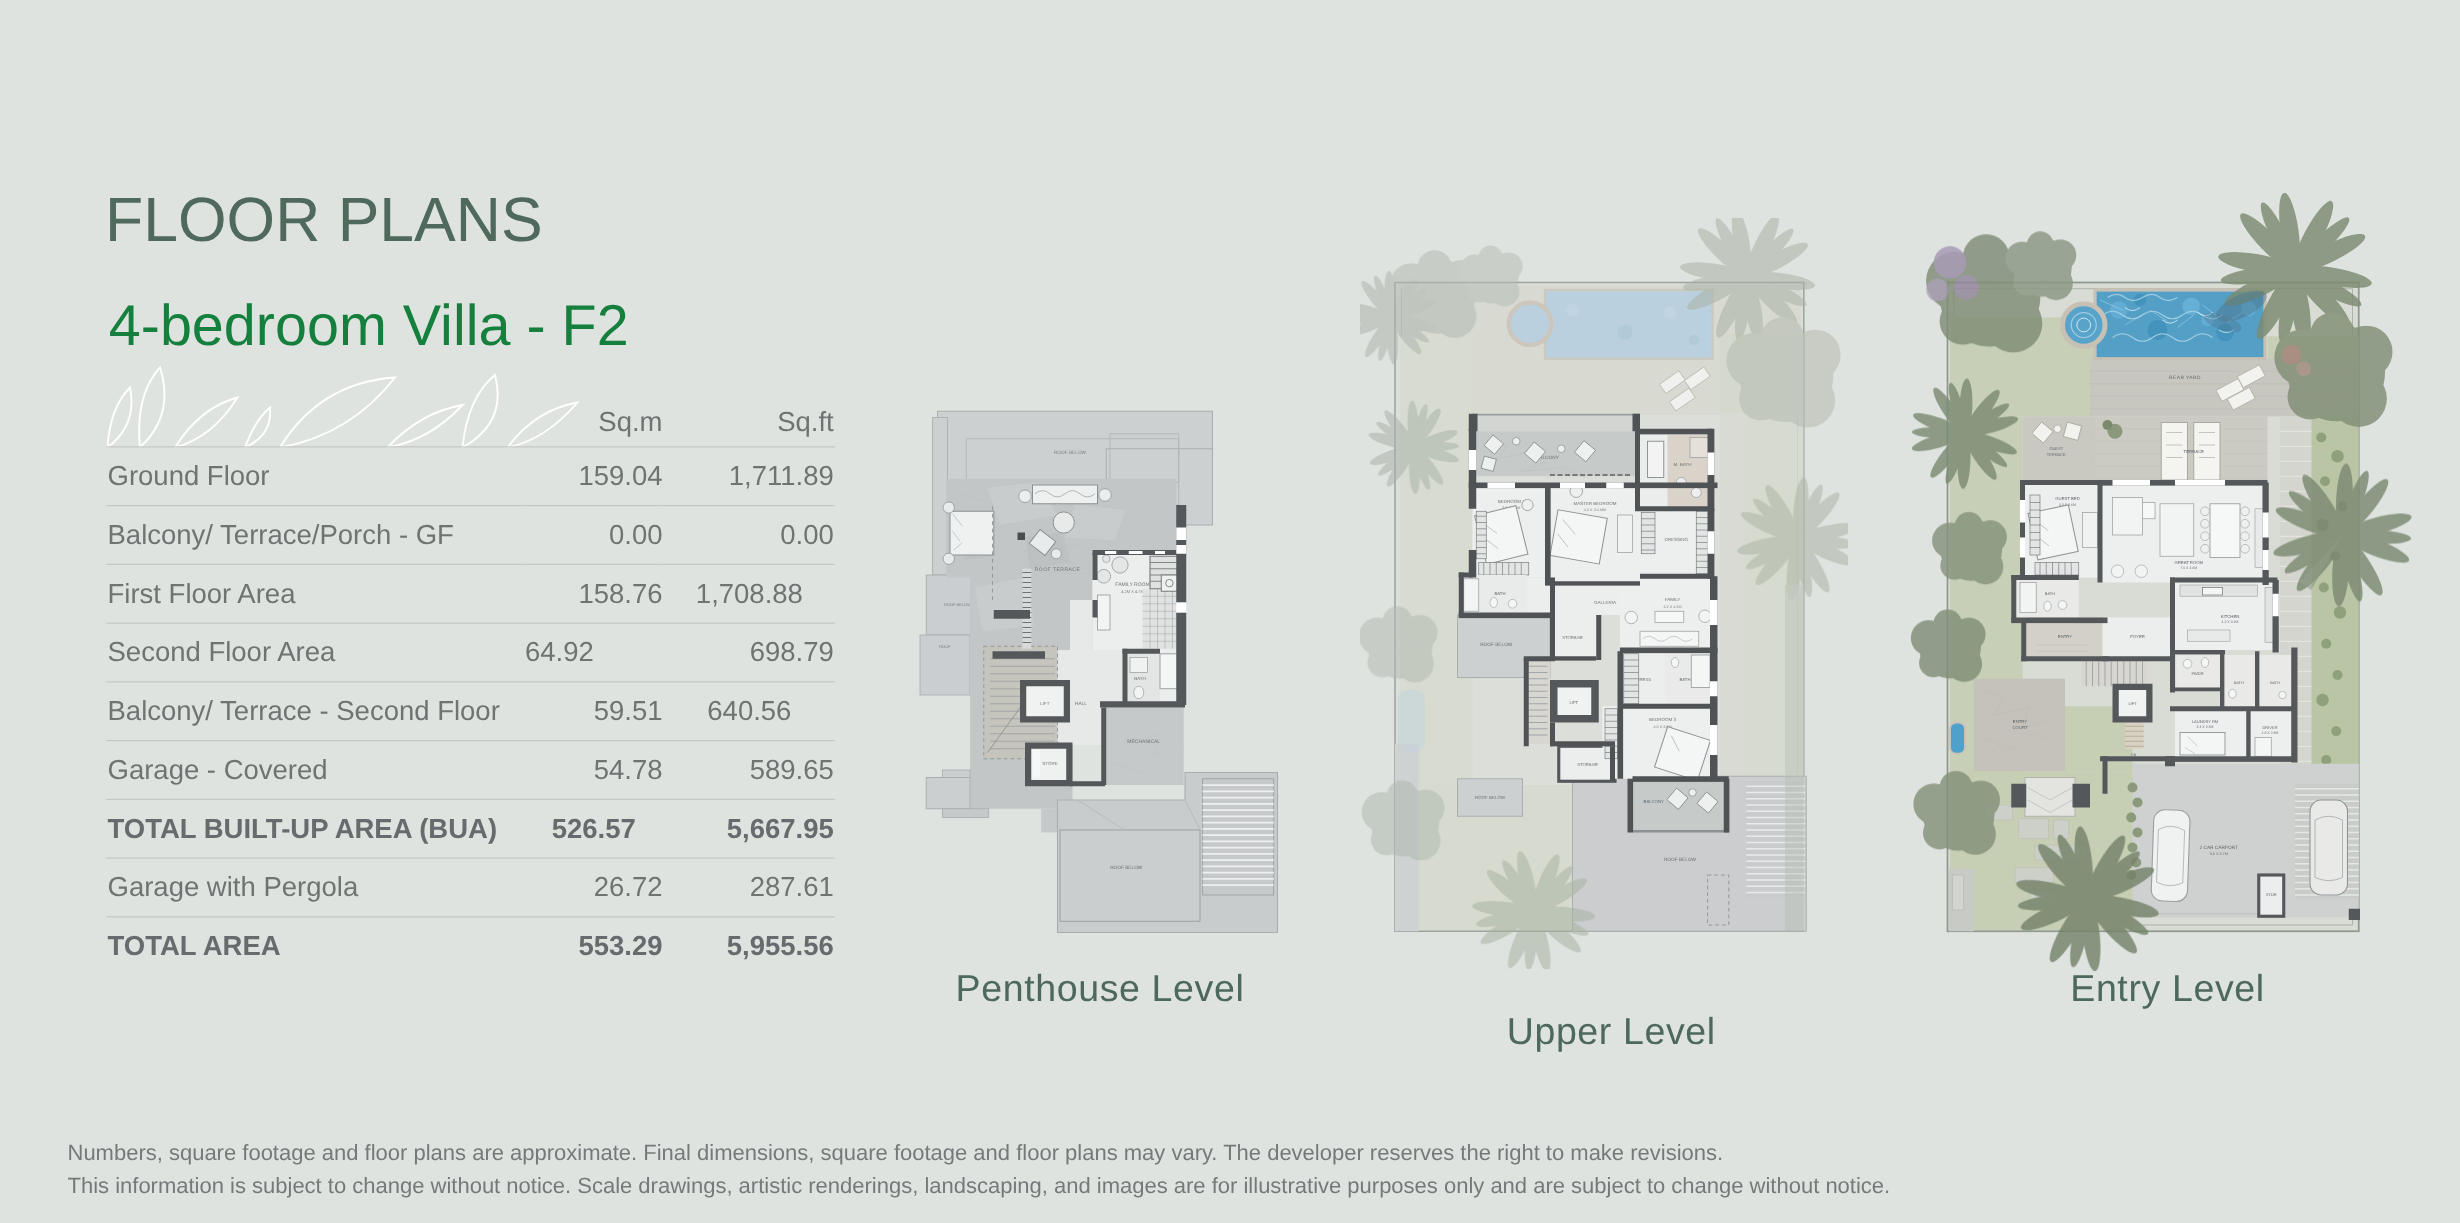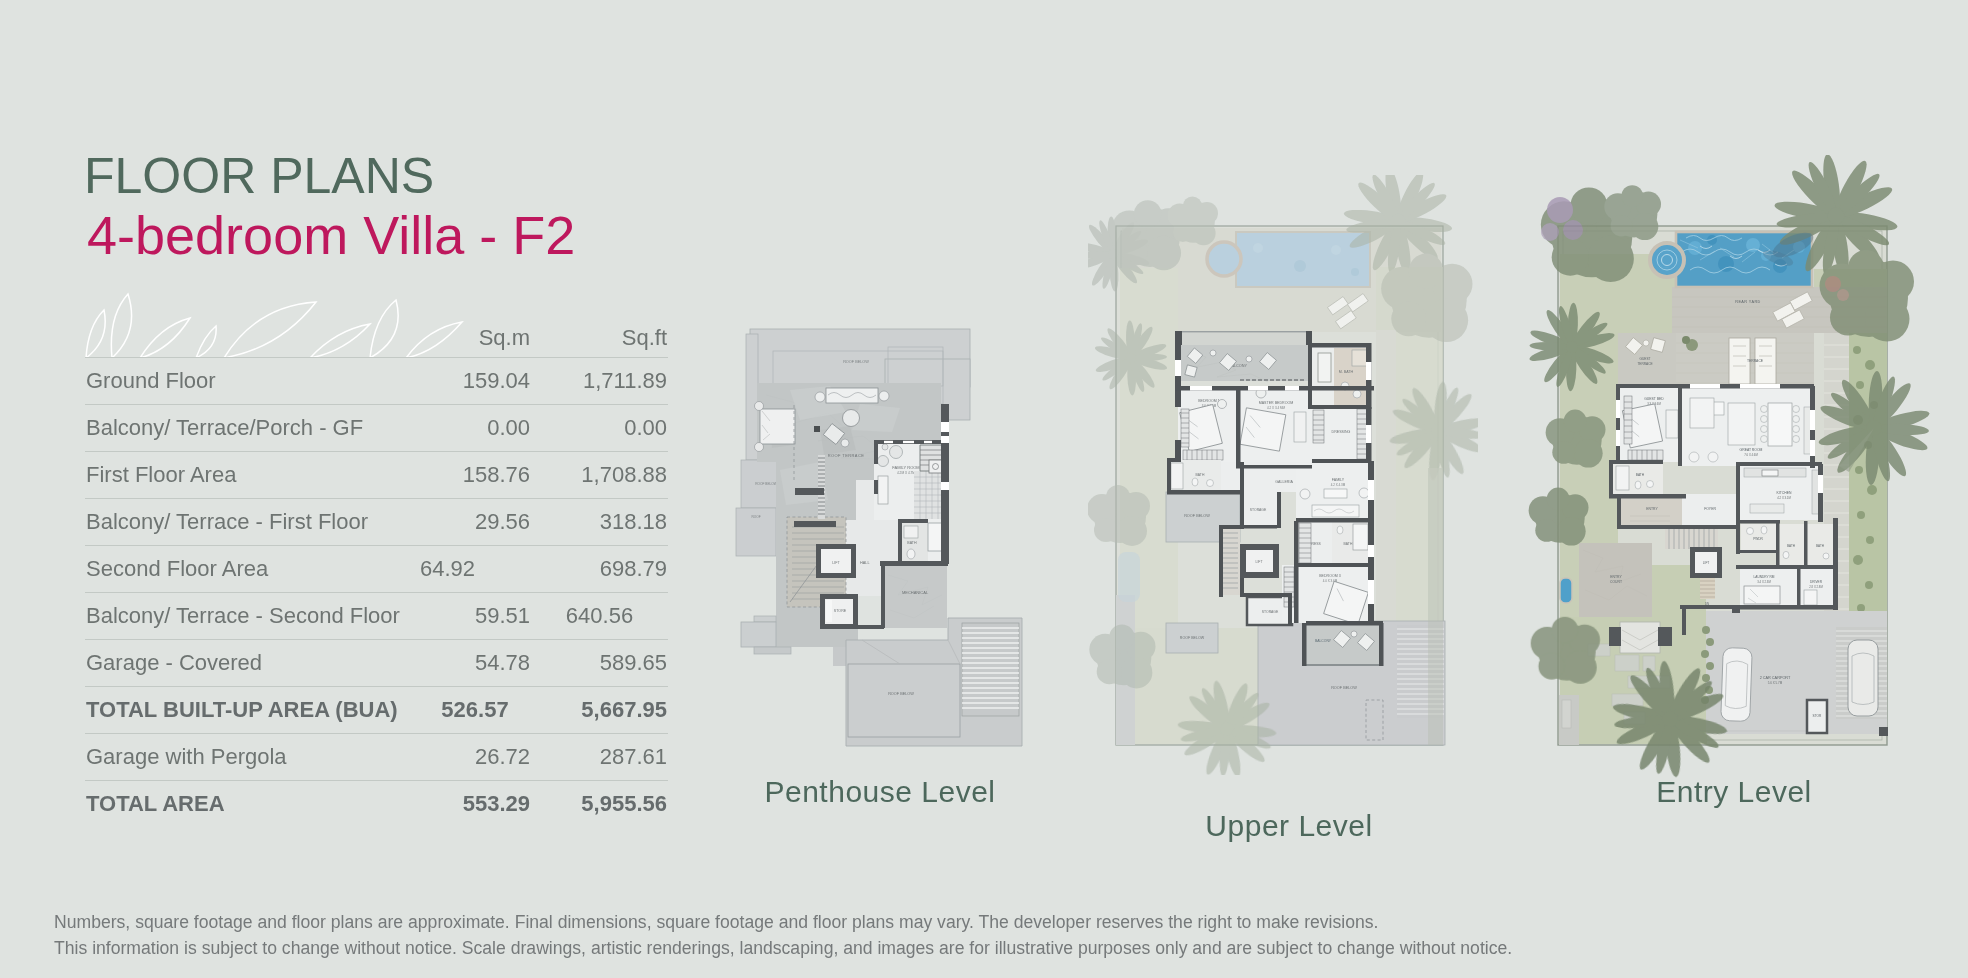--- a/index.html
+++ b/index.html
@@ -1,18 +1,18 @@
 <!DOCTYPE html>
 <html><head>
 <meta charset="utf-8">
 <style>
   html,body{margin:0;padding:0;}
   body{width:1968px;height:978px;background:#dfe3e0;font-family:"Liberation Sans",sans-serif;position:relative;overflow:hidden;}
   .title{position:absolute;left:84px;top:147px;color:#50695d;font-size:50px;letter-spacing:0px;font-weight:400;}
-  .subtitle{position:absolute;left:87px;top:204px;color:#be185d;font-size:54px;letter-spacing:0px;font-weight:400;}
+  .subtitle{position:absolute;left:87px;top:233px;color:#15803d;font-size:46px;letter-spacing:0px;font-weight:400;}
   .tablewrap{position:absolute;left:85px;top:320px;width:583px;color:#6e7472;font-size:22px;}
   .planlabel{position:absolute;color:#4d685c;font-size:30px;letter-spacing:0.5px;text-align:center;white-space:nowrap;}
   .footer{position:absolute;left:17px;top:909px;color:#75797a;font-size:17.6px;line-height:26px;margin-left:37px;}
 </style>
 </head>
 <body>
 
 <div class="title">FLOOR PLANS</div>
 
 <div class="subtitle">4-bedroom Villa - F2</div>
@@ -44,26 +44,21 @@
           <td style="text-align:right">1,711.89</td>
         </tr>
     <tr class="r">
           <td>Balcony/ Terrace/Porch - GF</td>
           <td style="text-align:right">0.00</td>
           <td style="text-align:right">0.00</td>
         </tr>
     <tr class="r">
           <td>First Floor Area</td>
           <td style="text-align:right">158.76</td>
-          <td style="text-align:right">1,708.88</td>
-        </tr>
-    <tr class="r">
-          <td>Balcony/ Terrace - First Floor</td>
-          <td style="text-align:right">29.56</td>
-          <td style="text-align:right">318.18</td>
+          <td style="text-align:center">1,708.88</td>
         </tr>
     <tr class="r">
           <td>Second Floor Area</td>
           <td style="text-align:left">64.92</td>
           <td style="text-align:right">698.79</td>
         </tr>
     <tr class="r">
           <td>Balcony/ Terrace - Second Floor</td>
           <td style="text-align:right">59.51</td>
           <td style="text-align:center">640.56</td>

